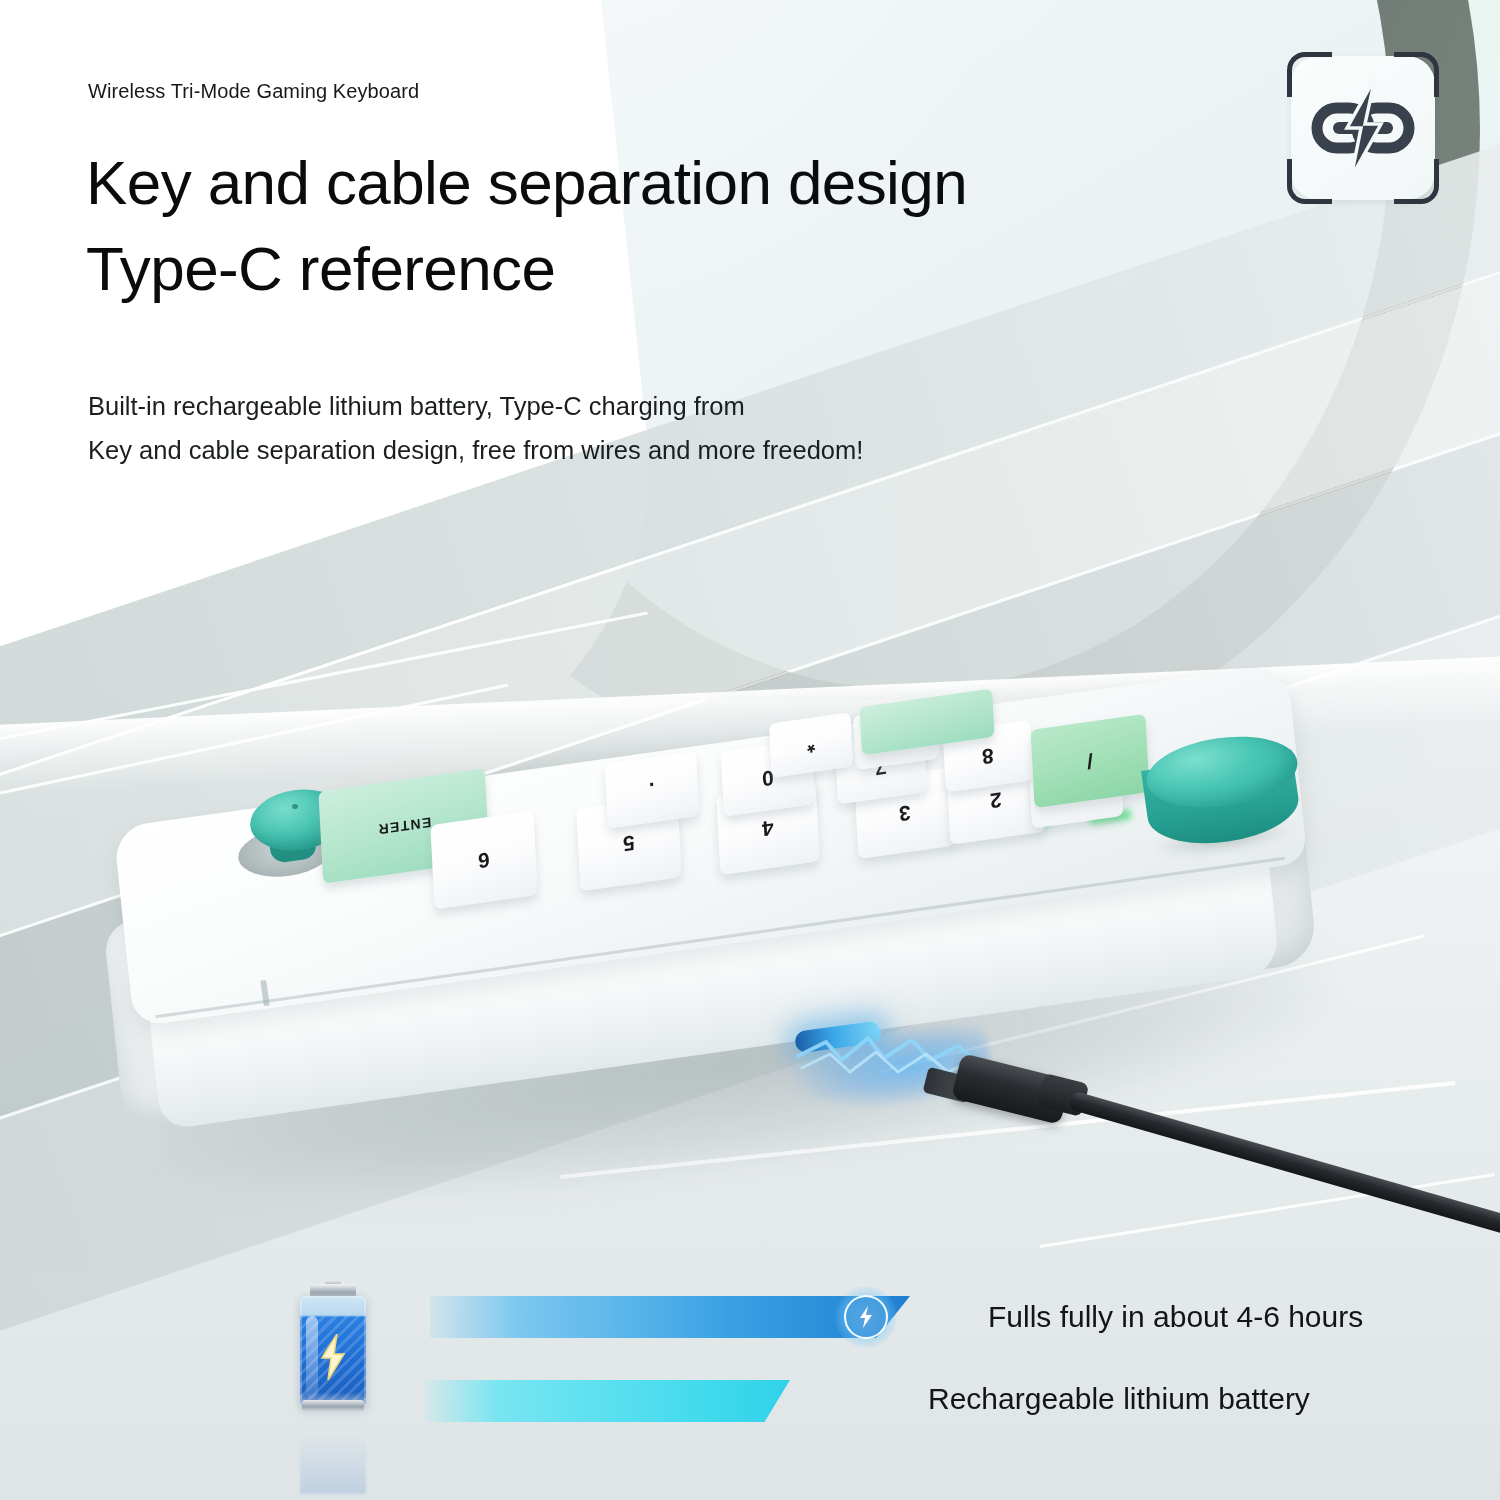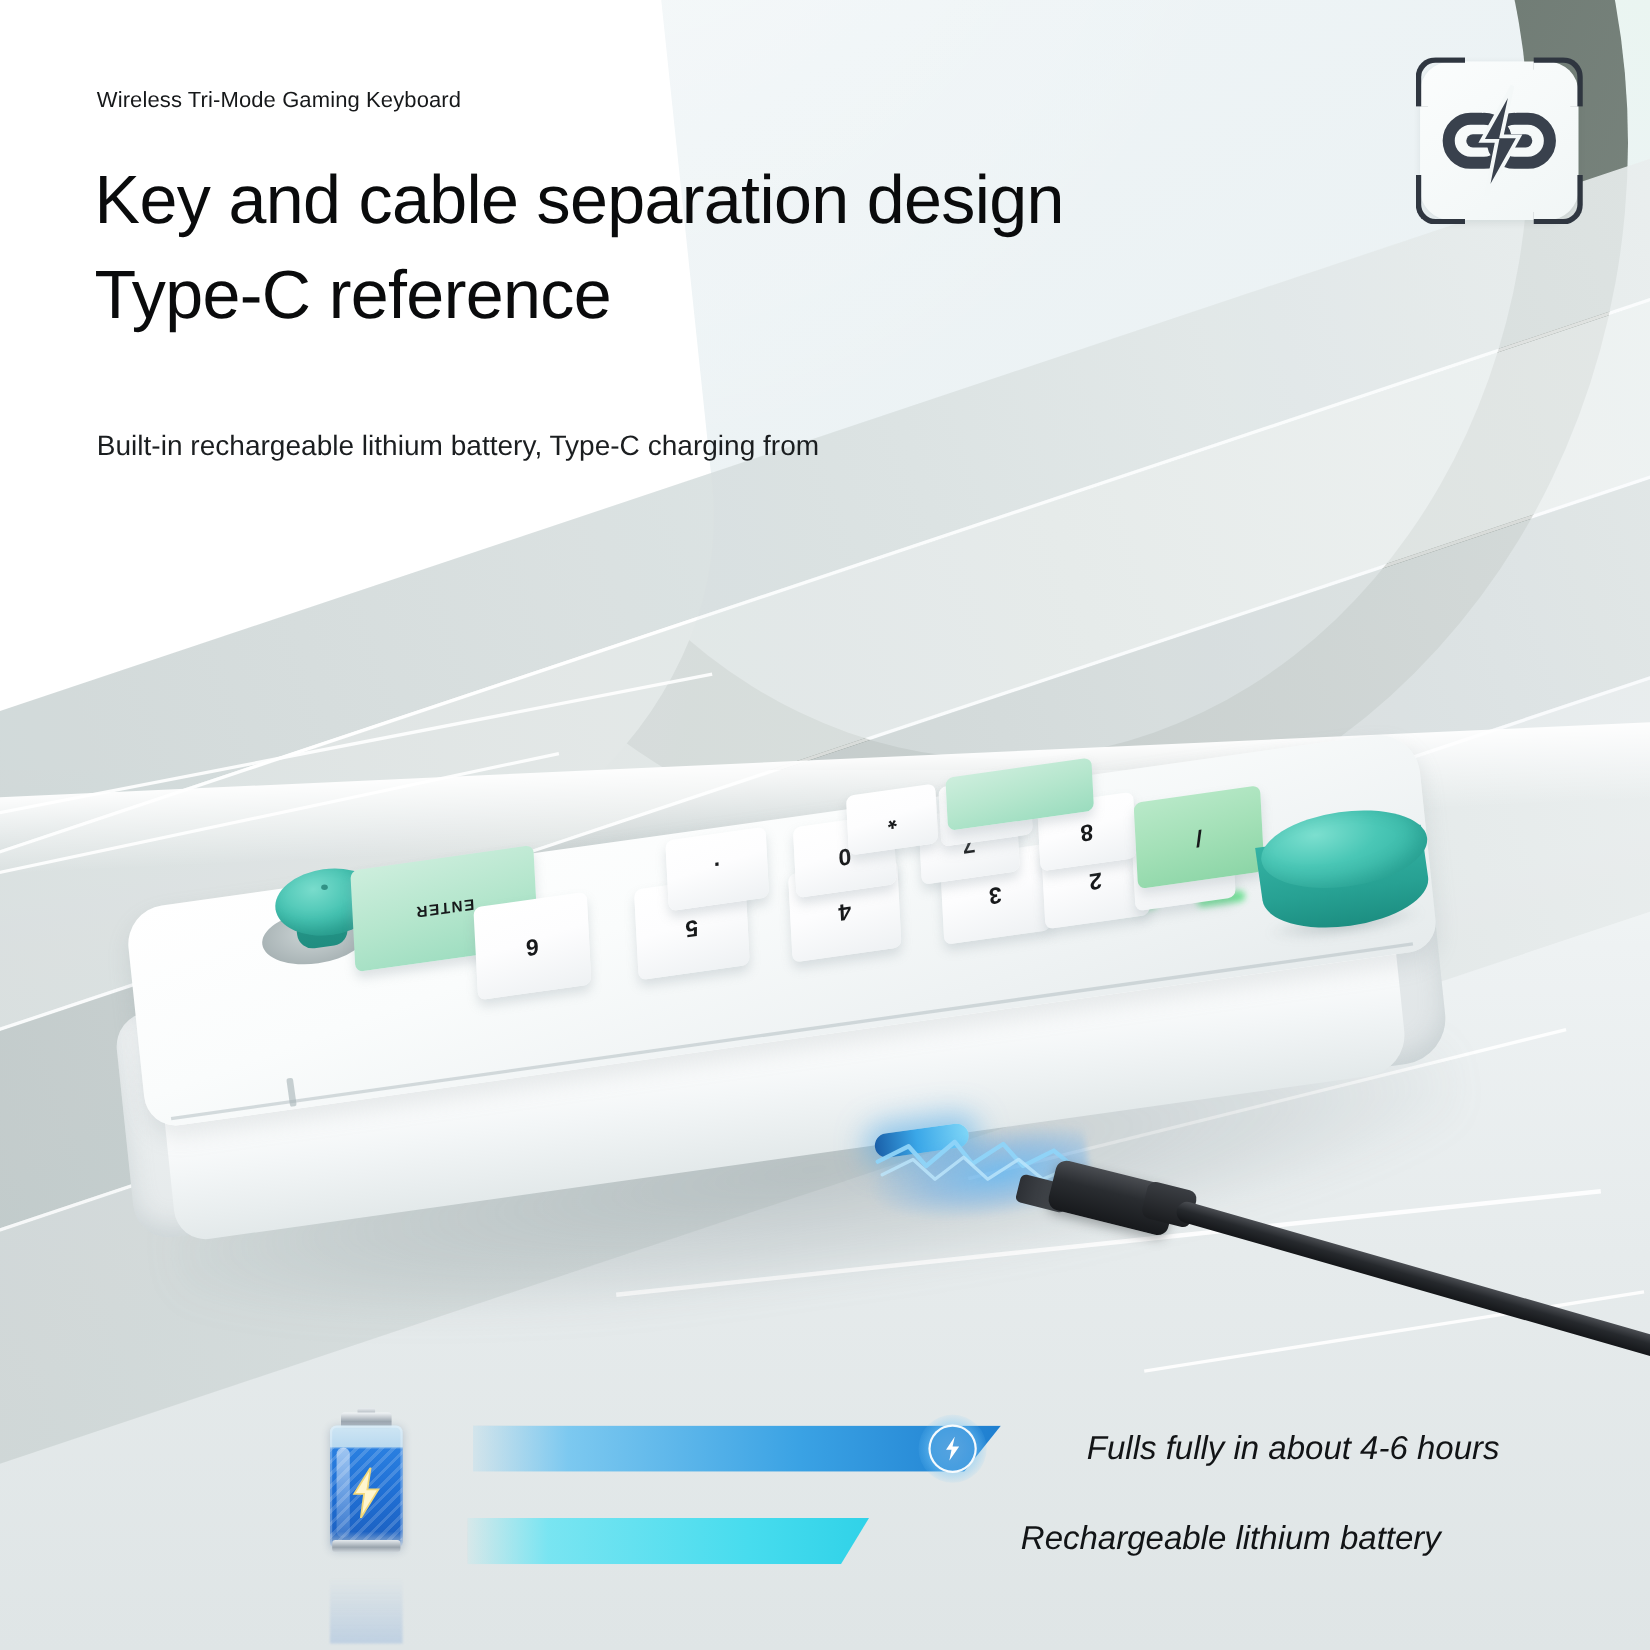--- a/index.html
+++ b/index.html
@@ -244,21 +244,21 @@
     background:linear-gradient(90deg,#2d3035,#4e5257);
     border-radius:5px;transform:rotate(14deg);
   }
   .arc-glow{
     position:absolute;left:790px;top:1030px;width:200px;height:78px;
     background:radial-gradient(ellipse at 60% 50%,rgba(88,180,245,.75) 0%,rgba(70,160,240,.35) 40%,rgba(70,160,240,0) 72%);
     filter:blur(3px);transform:rotate(-9deg);
   }
 
   
-  .info{position:absolute;left:0;top:1250px;width:1500px;height:250px;font-style:italic;}
+  .info{position:absolute;left:0;top:1250px;width:1500px;height:250px;}
 
   .battery{position:absolute;left:296px;top:30px;width:74px;height:140px;}
   .bat-body{
     position:absolute;left:4px;top:16px;width:66px;height:112px;
     border-radius:6px;
     background:linear-gradient(180deg,
       rgba(205,230,245,.92) 0%,
       rgba(180,215,240,.88) 17%,
       #2a7fe0 19%,
       #1f6fd4 55%,
@@ -369,20 +369,21 @@
 
   <div class="eyebrow">Wireless Tri-Mode Gaming Keyboard</div>
 
   <div class="headline">
     <div>Key and cable separation design</div>
     <div>Type-C reference</div>
   </div>
 
   <div class="body-copy">
     <div>Built-in rechargeable lithium battery, Type-C charging from</div>
+    <div>Key and cable separation design, free from wires and more freedom!</div>
   </div>
 
   <div class="logo-badge">
     <div class="logo-plate"></div>
     <div class="logo-corner lc-tl"></div>
     <div class="logo-corner lc-tr"></div>
     <div class="logo-corner lc-bl"></div>
     <div class="logo-corner lc-br"></div>
     <svg class="logo-mark" viewBox="0 0 112 108">
 

